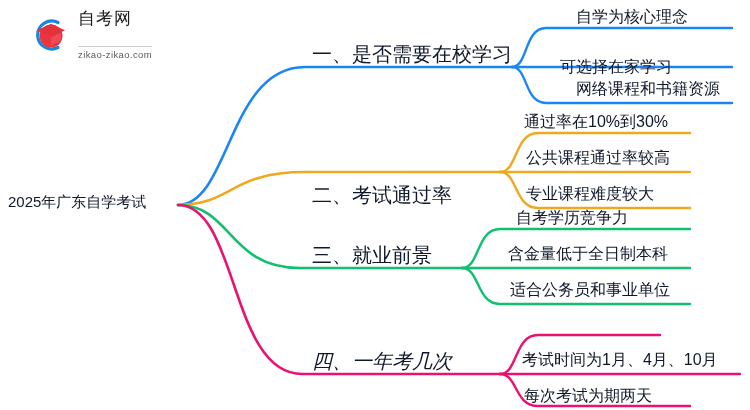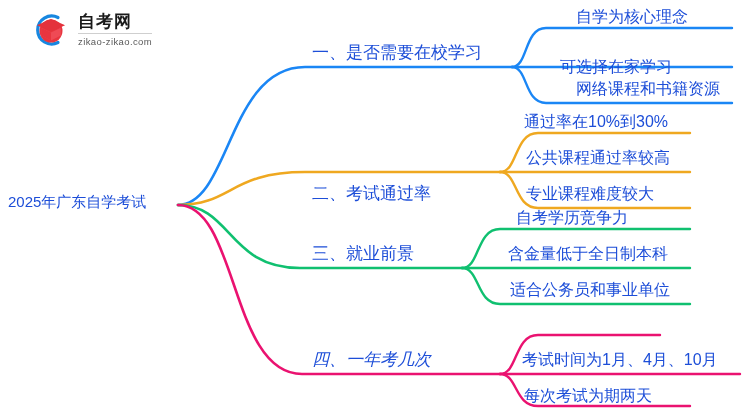--- a/index.html
+++ b/index.html
@@ -36,24 +36,24 @@
     flex: 0 0 auto;
   }
   .logo-text {
     display: flex;
     flex-direction: column;
     justify-content: center;
     line-height: 1;
   }
   .logo-title {
     font-size: 17px;
-    font-weight: bold;
+    font-weight: normal;
     color: #1a1a1a;
     letter-spacing: 1px;
-    padding-bottom: 3px;
+    padding-bottom: 19px;
     border-bottom: 1px solid #cfcfcf;
   }
   .logo-sub {
     font-size: 9.5px;
     color: #5a5a5a;
     letter-spacing: 0.4px;
     padding-top: 3px;
   }
 
   
@@ -62,30 +62,30 @@
     left: 0;
     top: 0;
     width: 750px;
     height: 410px;
   }
 
   
   .node {
     position: absolute;
     white-space: nowrap;
-    color: #1d4ed8;
+    color: #0f172a;
     line-height: 1;
   }
   .root-node {
     font-size: 15px;
     left: 8px;
     top: 194px;
   }
   .l1-node {
-    font-size: 17px;
+    font-size: 20px;
   }
   .l2-node {
     font-size: 16px;
   }
 </style>
 </head>
 <body>
 
 <div id="stage">
 

